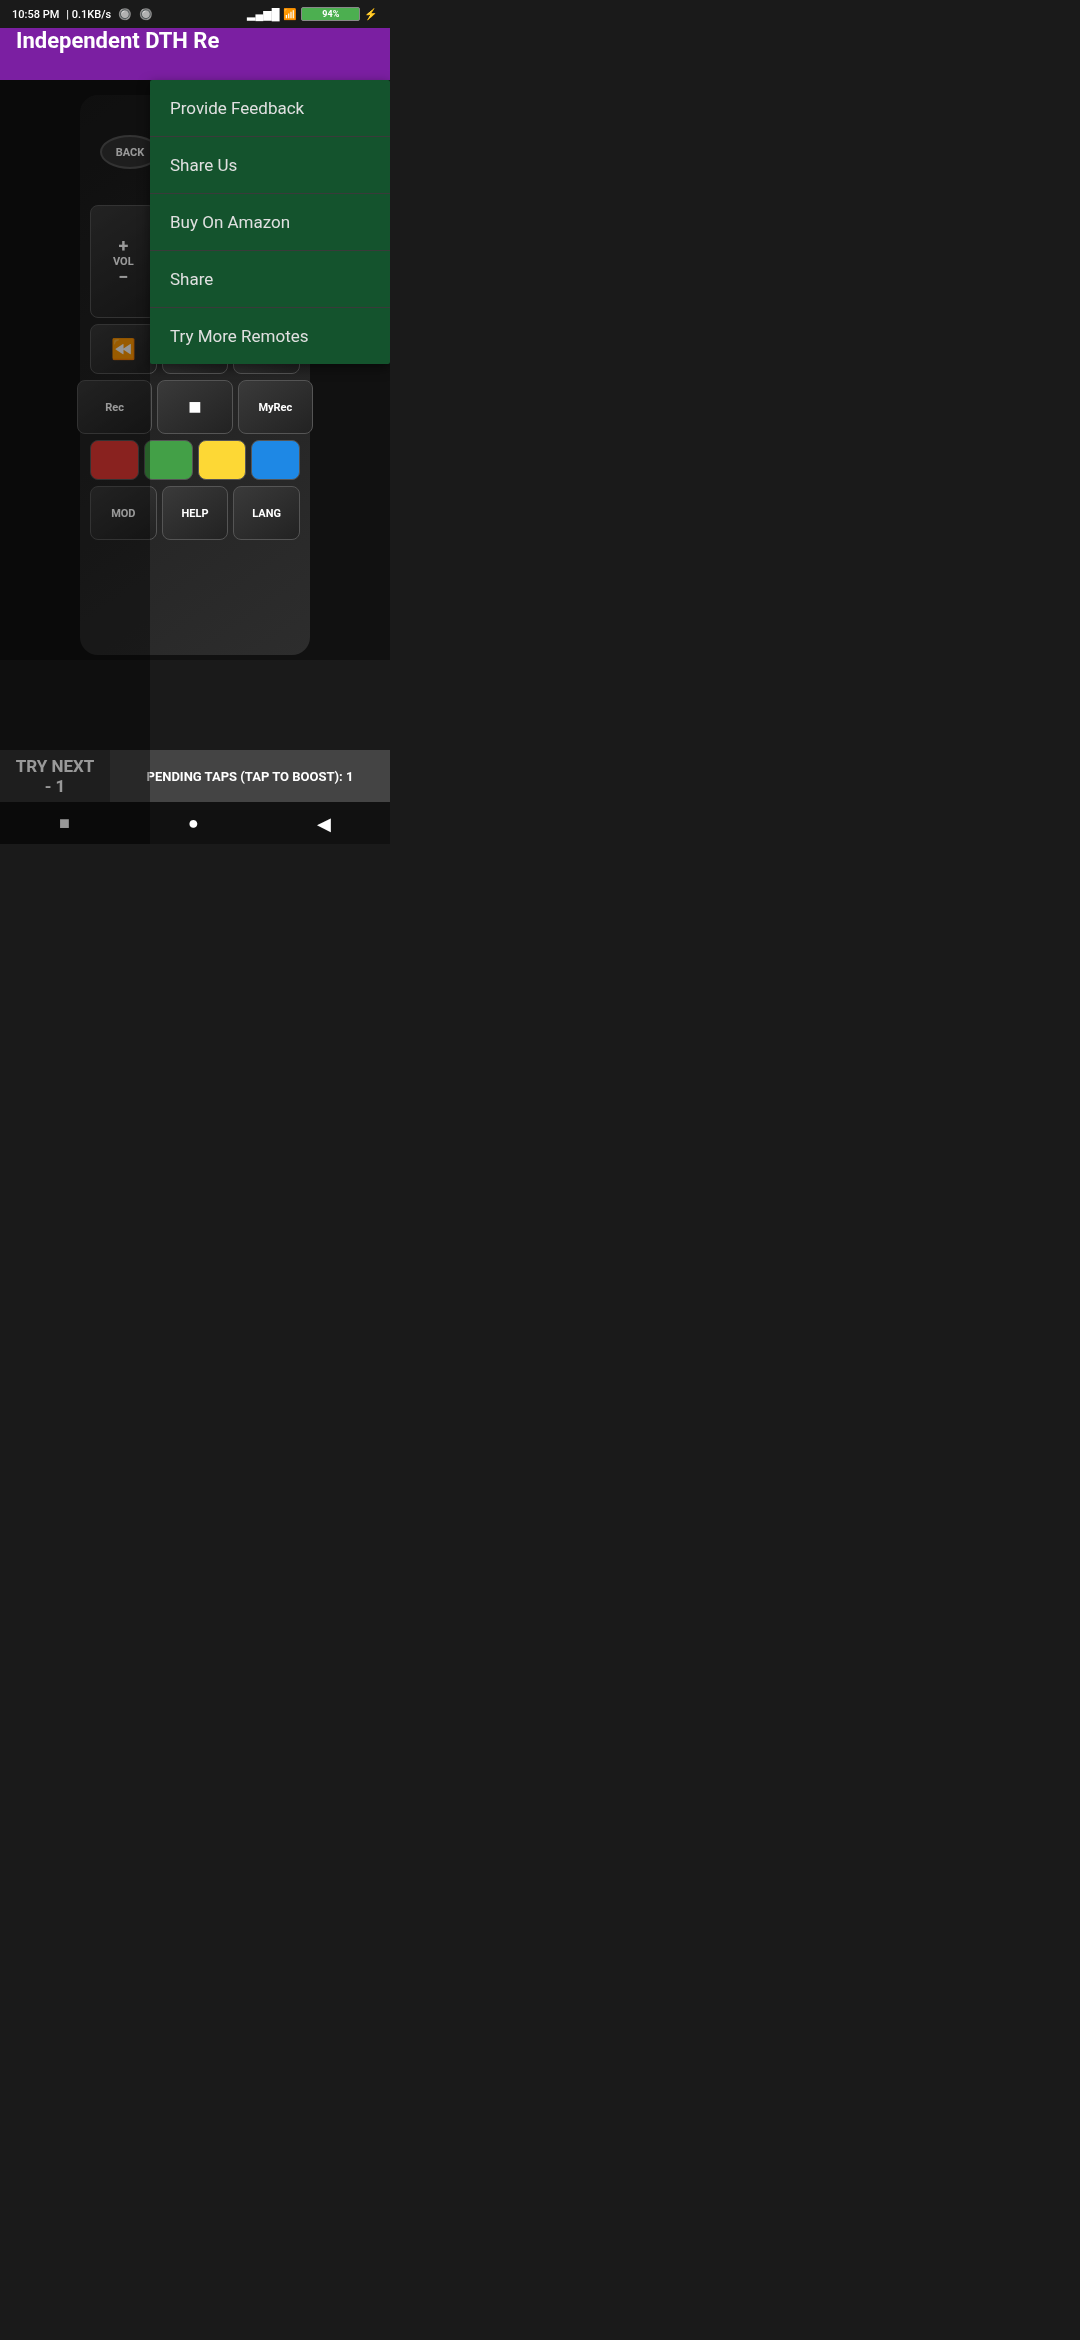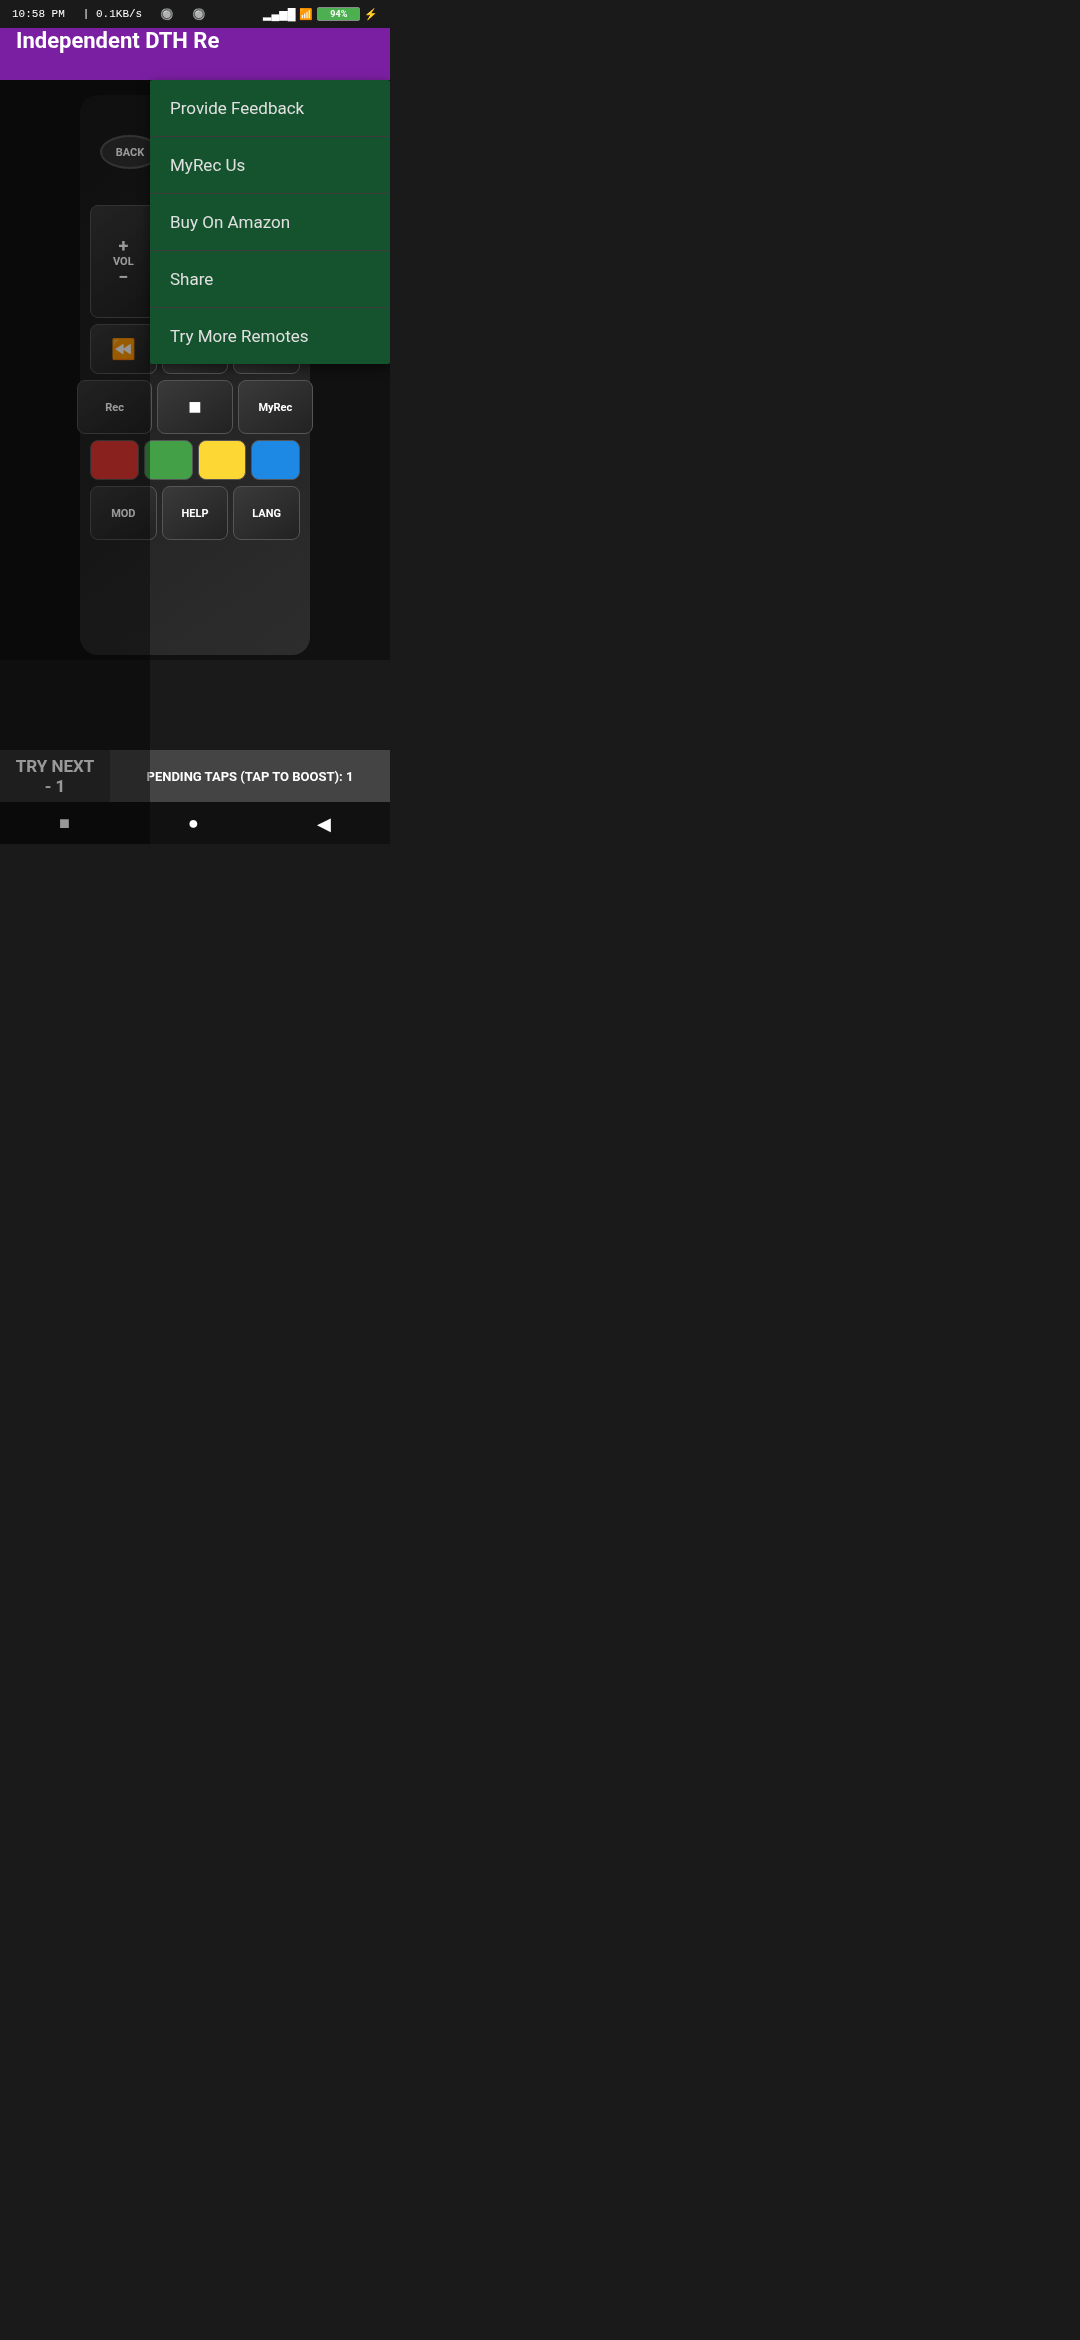--- a/index.html
+++ b/index.html
@@ -18,28 +18,28 @@
       background: #1a1a1a;
       height: 28px;
       display: flex;
       align-items: center;
       justify-content: space-between;
       padding: 0 12px;
       font-size: 11px;
       color: white;
       font-weight: 500;
     }
-    .status-left { display: flex; align-items: flex-start; gap: 18px; font-family: Liberation Mono, monospace; }
+    .status-left { display: flex; align-items: flex-start; gap: 7px; }
     .status-right { display: flex; align-items: center; gap: 4px; }
     .battery-box {
       background: #4CAF50;
       color: white;
       font-size: 9px;
       font-weight: bold;
-      padding: 1px 12px;
+      padding: 1px 20px;
       border-radius: 2px;
       border: 1px solid #888;
     }
 
     
     .app-header {
       background: #7B1FA2;
       height: 52px;
       display: flex;
       align-items: flex-start;
@@ -305,21 +305,21 @@
 </div>
 
 <div class="app-header">
   <span class="app-title">Independent DTH Re</span>
 </div>
 
 <div class="overlay-dim"></div>
 
 <div class="dropdown-menu">
   <div class="dropdown-item">Provide Feedback</div>
-  <div class="dropdown-item">MyRec Us</div>
+  <div class="dropdown-item">Share Us</div>
   <div class="dropdown-item">Buy On Amazon</div>
   <div class="dropdown-item">Share</div>
   <div class="dropdown-item">Try More Remotes</div>
 </div>
 
 <div class="remote-area">
   <div class="remote-container">
 
     <div style="width:100%;display:flex;align-items:center;gap:8px;padding:0 10px;">
       <div class="back-btn">BACK</div>

